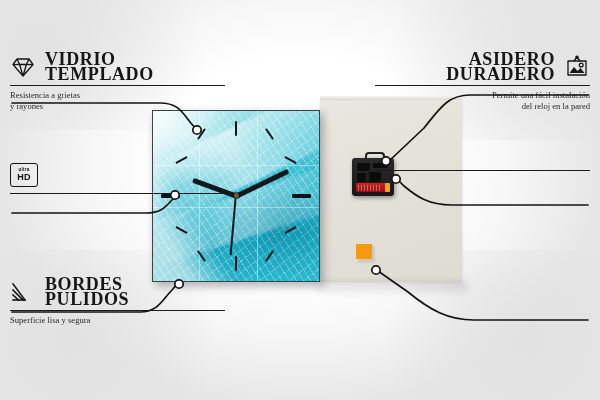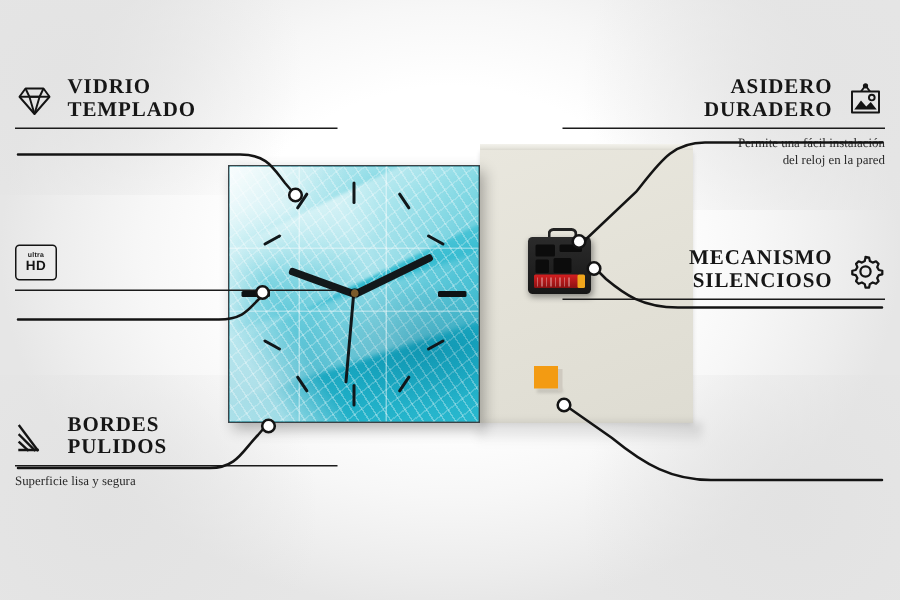--- a/index.html
+++ b/index.html
@@ -108,21 +108,21 @@
 
   
   .callout{position:absolute;width:215px;}
   .callout.left{left:10px;text-align:left;}
   .callout.right{right:10px;text-align:right;}
 
   .c-head{display:flex;align-items:center;gap:9px;}
   .callout.right .c-head{flex-direction:row-reverse;}
   .c-title{
     font-family:"Liberation Serif", serif;
-    font-weight:700;font-size:14px;line-height:14.5px;
+    font-weight:700;font-size:18px;line-height:14.5px;
     letter-spacing:.6px;color:#161616;text-transform:uppercase;
     white-space:pre-line;
   }
   .c-rule{height:1px;background:#1b1b1b;margin:4px 0 4px 0;width:100%;}
   .c-sub{
     font-family:"Liberation Serif", serif;
     font-size:8.6px;line-height:11px;color:#2a2a2a;white-space:pre-line;
   }
   .c-icon{width:34px;height:26px;flex:0 0 26px;display:block;}
   .c-icon svg{display:block;width:26px;height:26px;}
@@ -216,20 +216,22 @@
               <path d="M7 5 L9.6 10.5 L13 22"></path>
               <path d="M19 5 L16.4 10.5 L13 22"></path>
           <path d="M9.6 10.5 H16.4"></path>
         </g>
           </svg>
       </span>
       <span class="c-title">VIDRIO
 TEMPLADO</span>
     </div>
     <div class="c-rule"></div>
+    <div class="c-sub">Resistencia a grietas
+y rayones</div>
   </div>
 
   <div class="callout left" style="top:163px;">
     <div class="c-head">
       <span class="c-icon">
         <span class="hd">
           <span class="u">ultra</span>
           <span class="h">HD</span>
         </span>
       </span>
@@ -271,32 +273,20 @@
           </svg>
       </span>
       <span class="c-title">BORDES
 PULIDOS</span>
     </div>
     <div class="c-rule"></div>
     <div class="c-sub">Superficie lisa y segura</div>
   </div>
 
   <div class="callout right" style="top:166px;">
-    <div class="c-head">
-      <span class="c-icon">
-        <svg viewBox="0 0 26 26">
-            <g fill="none" stroke="#141414" stroke-width="1.5" stroke-linejoin="round">
-          <path d="M13 3.2 l2.4 .5 .5 2.3 1.9 1.1 2.2-.9 1.7 1.7 -.9 2.2 1.1 1.9 2.3 .5 0 2.4 -2.3 .5 -1.1 1.9 .9 2.2 -1.7 1.7 -2.2-.9 -1.9 1.1 -.5 2.3 -2.4 0 -.5-2.3 -1.9-1.1 -2.2 .9 -1.7-1.7 .9-2.2 -1.1-1.9 -2.3-.5 0-2.4 2.3-.5 1.1-1.9 -.9-2.2 1.7-1.7 2.2 .9 1.9-1.1 .5-2.3 Z"></path>
-          <circle cx="13" cy="13" r="3.4"></circle>
-        </g>
-          </svg>
-      </span>
-      <span class="c-title">MECANISMO
-SILENCIOSO</span>
-    </div>
     <div class="c-rule"></div>
   </div>
 
 
   <svg id="wires" viewBox="0 0 600 400">
     <g fill="none" stroke="#141414" stroke-width="1.7" stroke-linecap="round">
 
       <path d="M12 103 H160 C178 103 182 112 190 122 L196 129"></path>
 
       <path d="M12 213 H146 C162 213 166 206 172 200 L176 196"></path>

